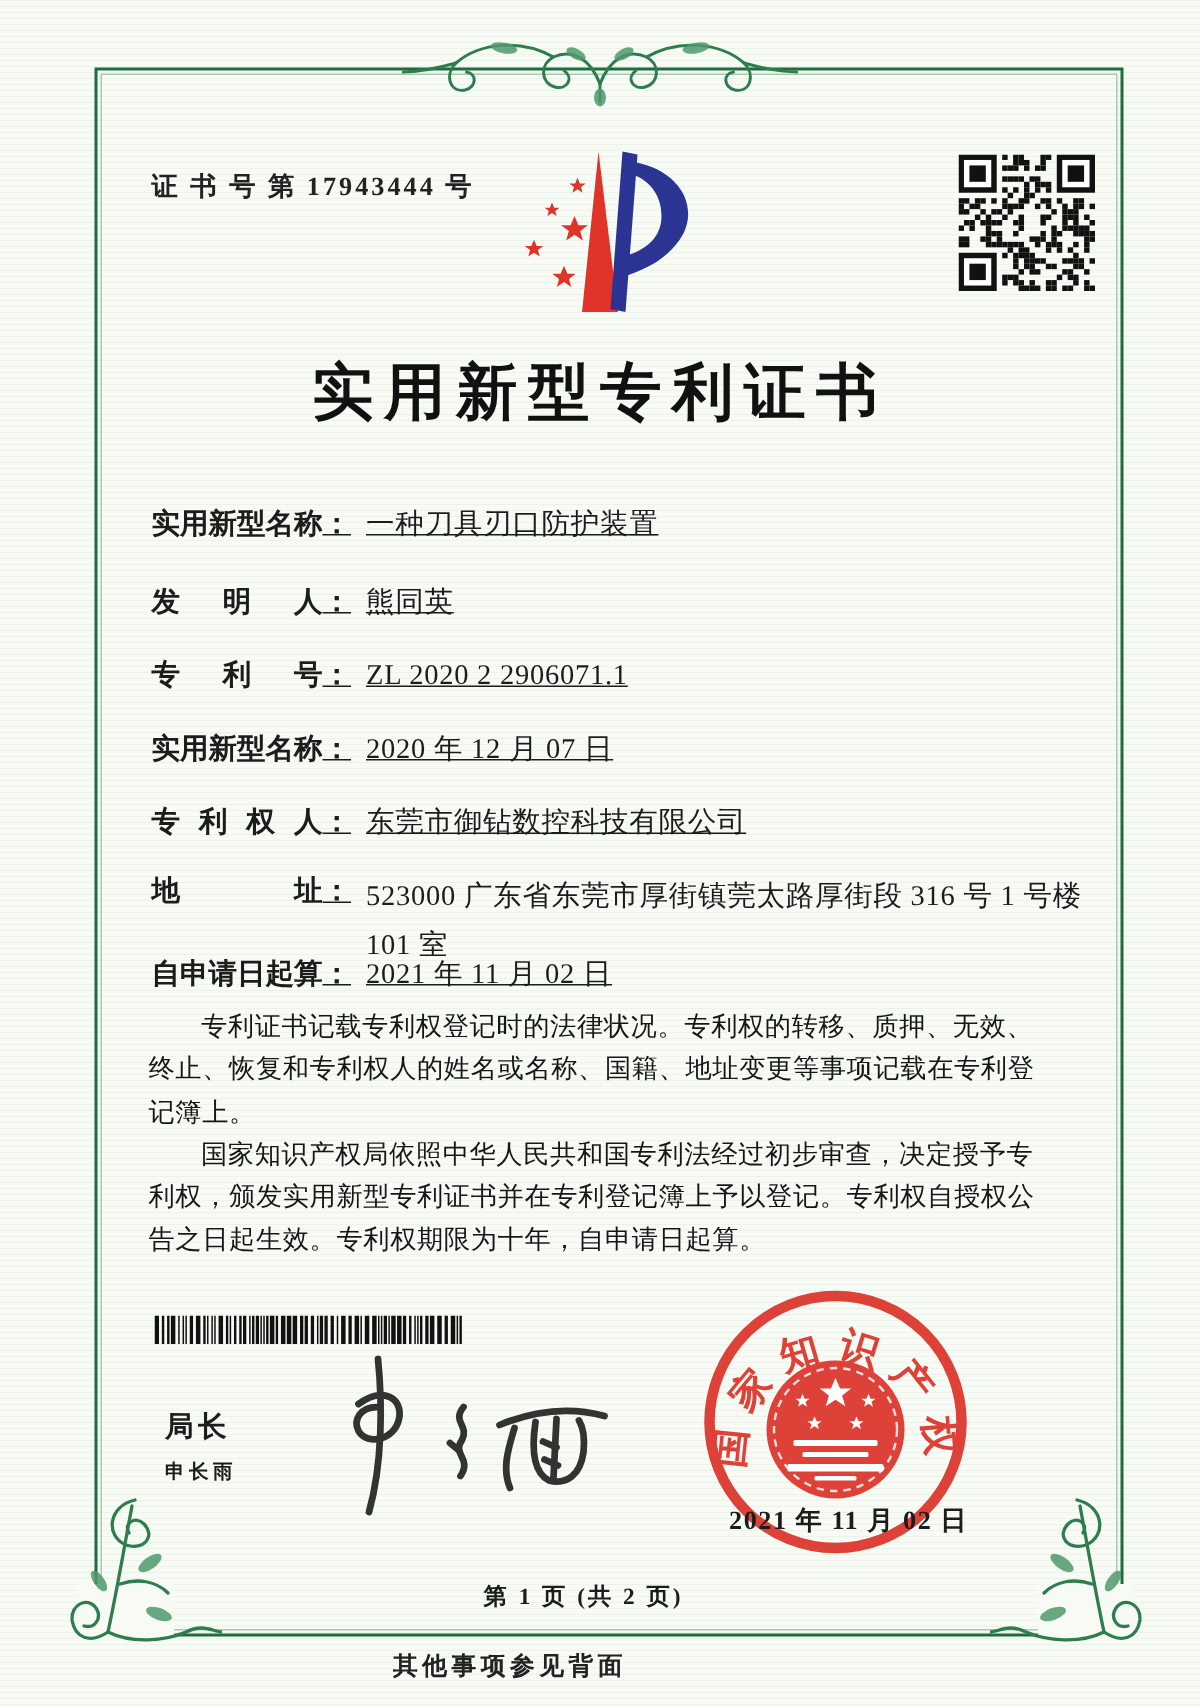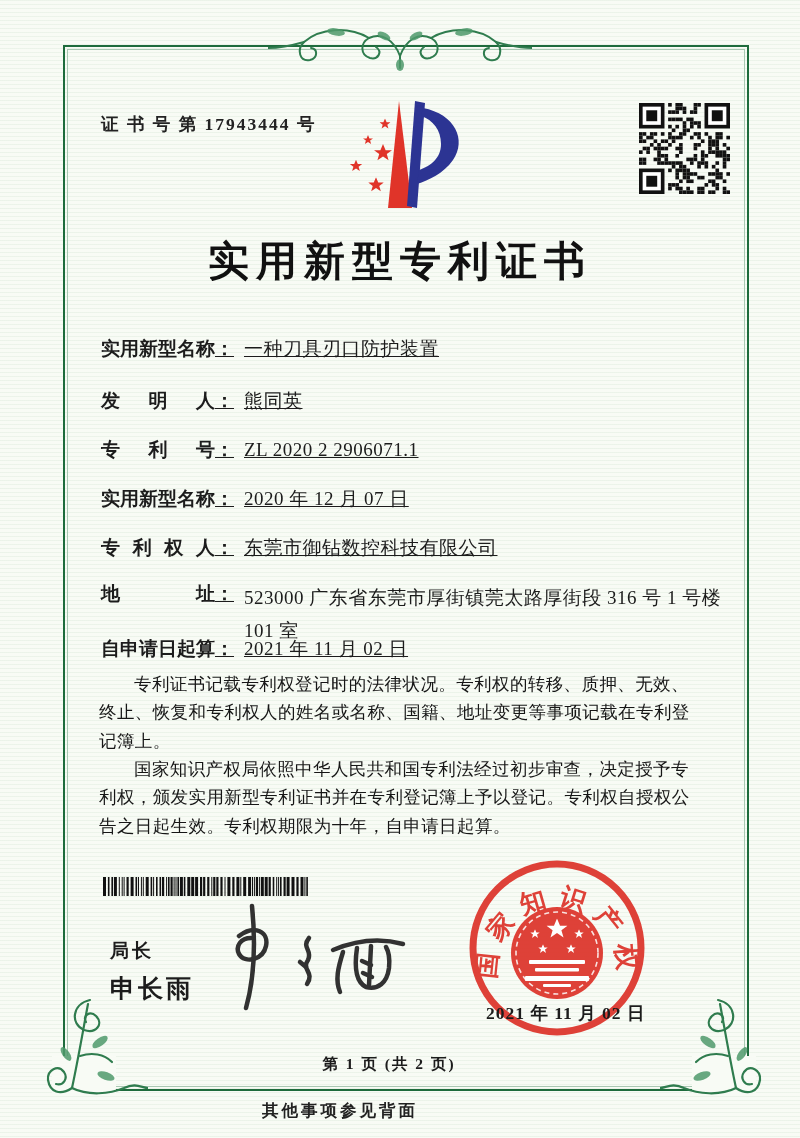--- a/index.html
+++ b/index.html
@@ -23,21 +23,21 @@
   .fcolon{font-weight:700;margin-right:10px;}
   .fvalue{font-weight:500;letter-spacing:.5px;}
   .fvalue-wrap{display:inline-block;width:478px;white-space:normal;line-height:1.75;vertical-align:top;}
   #row-grant{left:101px;top:636px;width:640px;}
   #grant-no-pair{position:absolute;left:268px;top:0;white-space:nowrap;}
   #grant-no-pair .flabel{width:96px;}
   #body-text{left:99px;top:670px;width:606px;font-size:17.5px;line-height:1.62;color:#161616;}
   #body-text p{margin:0;text-indent:2em;letter-spacing:.4px;}
   #barcode{left:103px;top:877px;width:208px;height:19px;}
   #official-title{left:110px;top:938px;font-size:19px;font-weight:600;letter-spacing:3px;}
-  #official-name{left:110px;top:972px;font-size:25px;font-weight:600;letter-spacing:3px;text-align:center;}
+  #official-name{left:110px;top:972px;font-size:13px;font-weight:600;letter-spacing:3px;text-align:center;}
   #signature{left:205px;top:888px;width:220px;height:125px;}
   #seal{left:465px;top:856px;width:184px;height:184px;opacity:.93;}
   #seal-date{left:486px;top:1001px;font-size:17.5px;font-weight:700;letter-spacing:1px;z-index:5;}
   #page-num{left:0;top:1054px;width:778px;text-align:center;font-size:15.5px;font-weight:600;letter-spacing:2px;}
   #back-note{left:0;top:1100px;width:680px;text-align:center;font-size:16.5px;font-weight:700;letter-spacing:3px;color:#222;}
   #logo{left:333px;top:96px;width:142px;height:118px;}
   #qr{left:639px;top:103px;width:91px;height:91px;}
   .ornament{z-index:3;}
 </style>
 </head>

